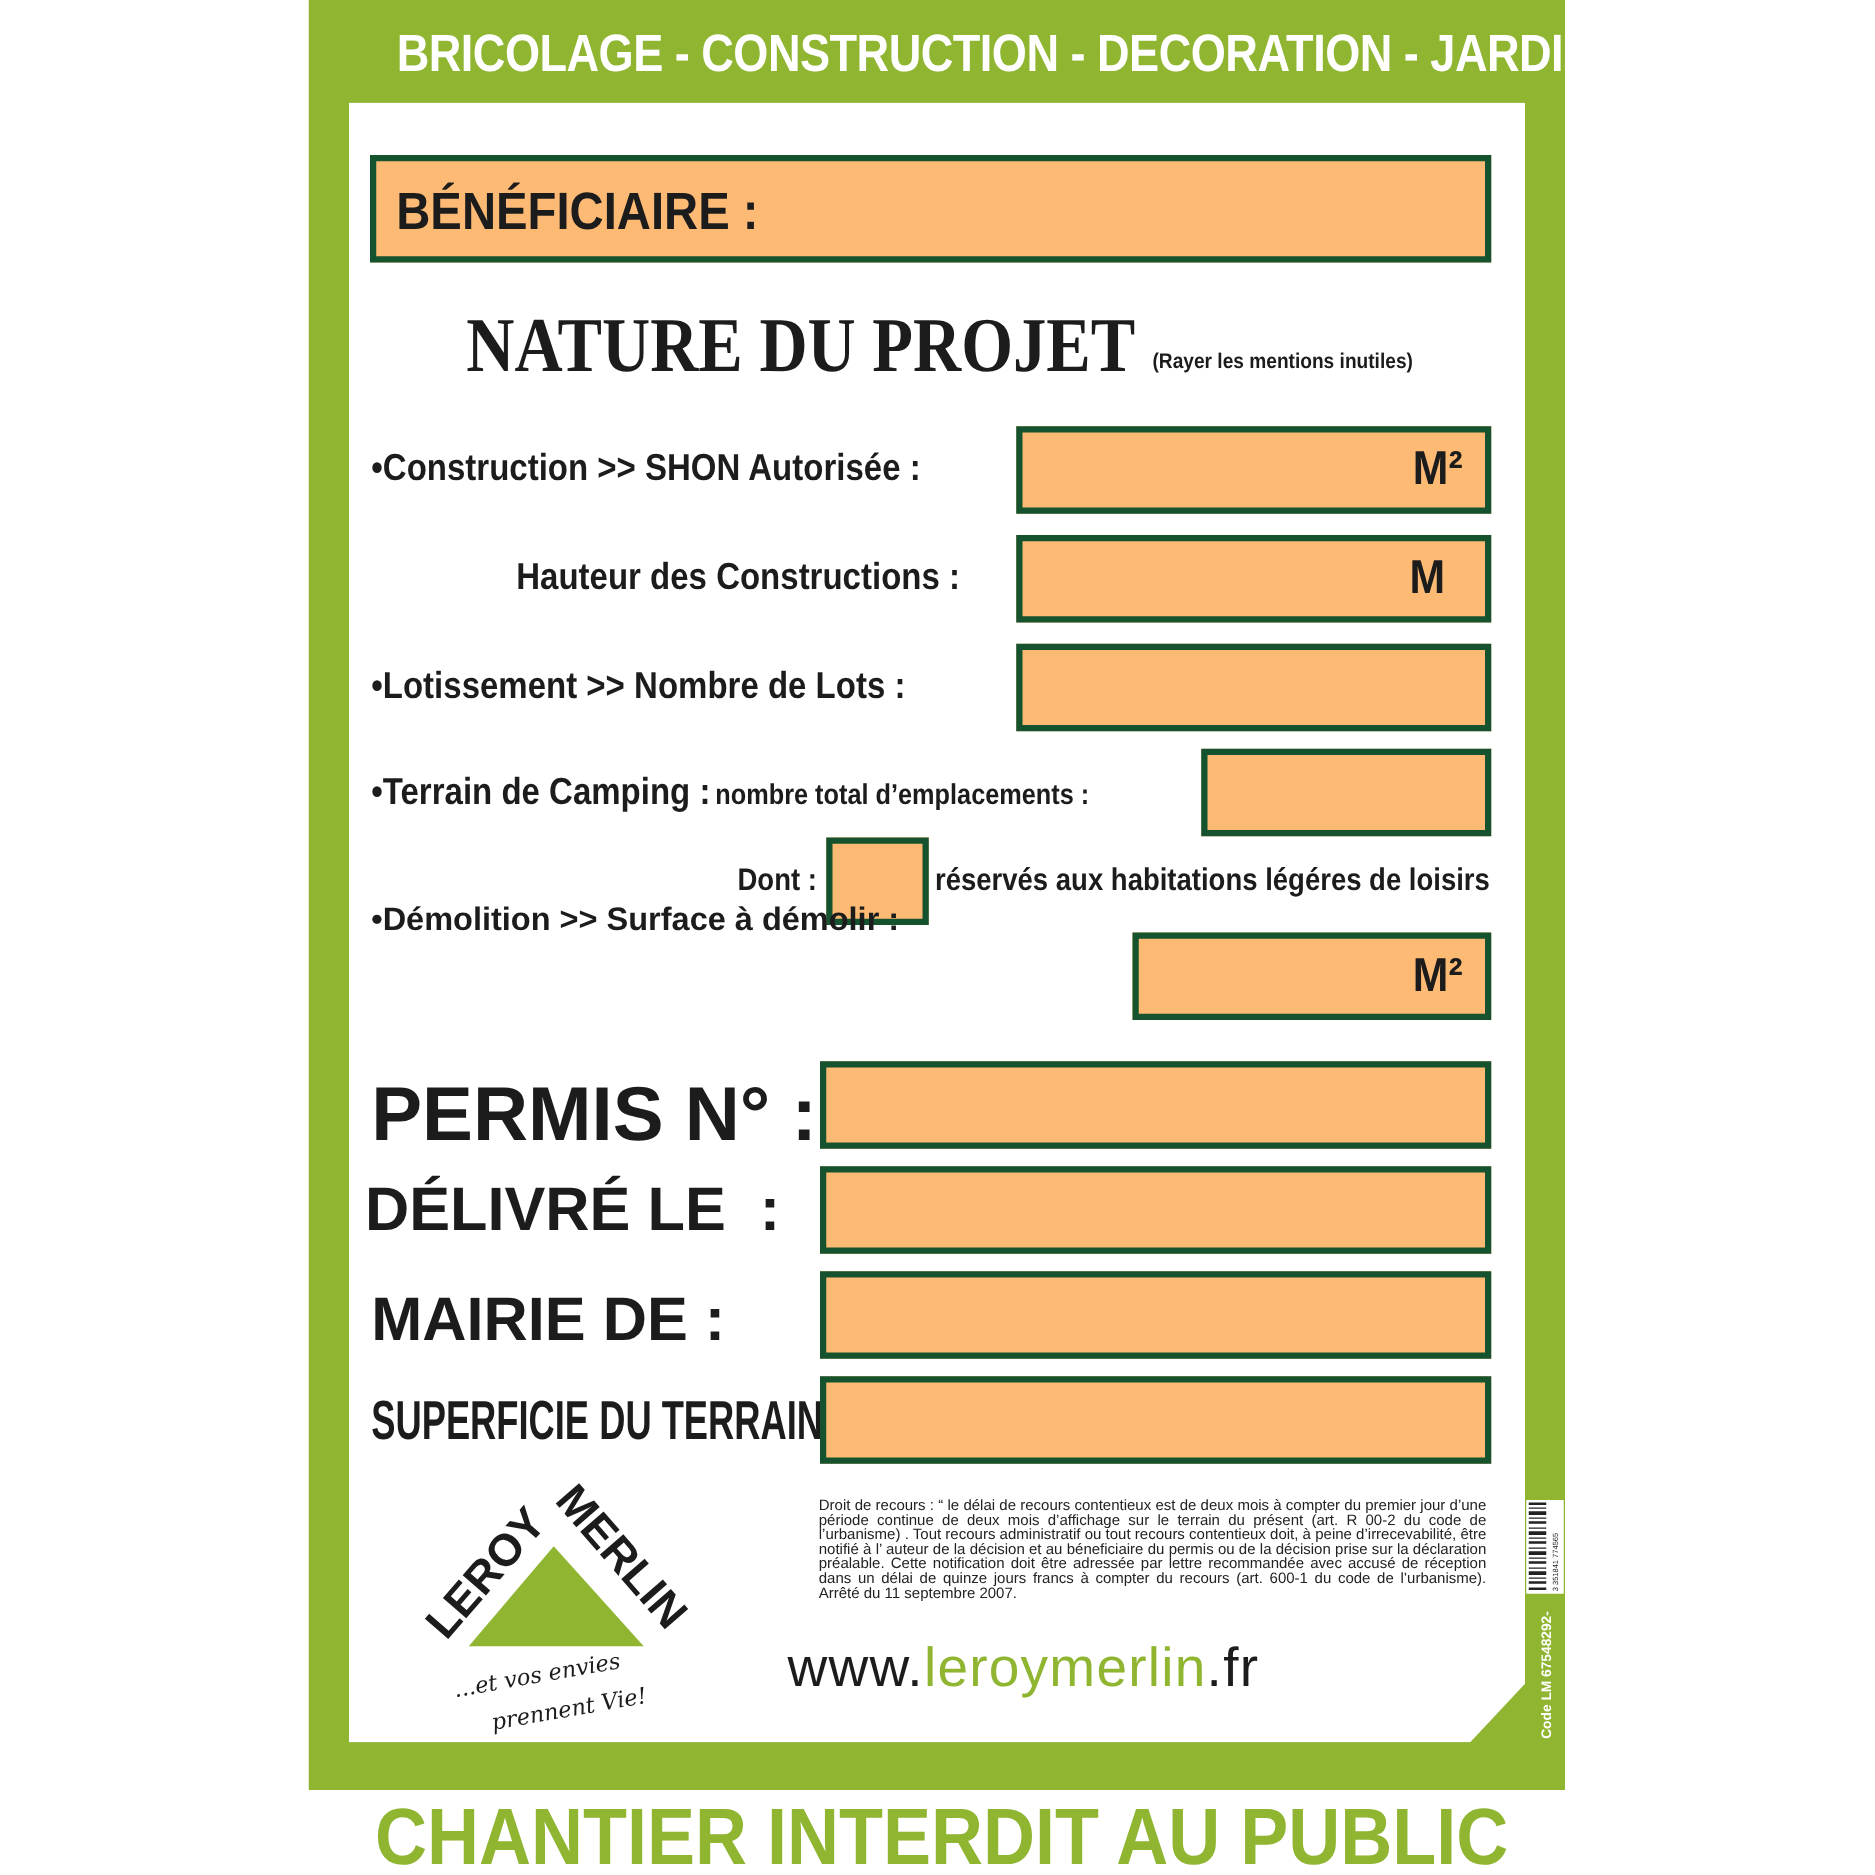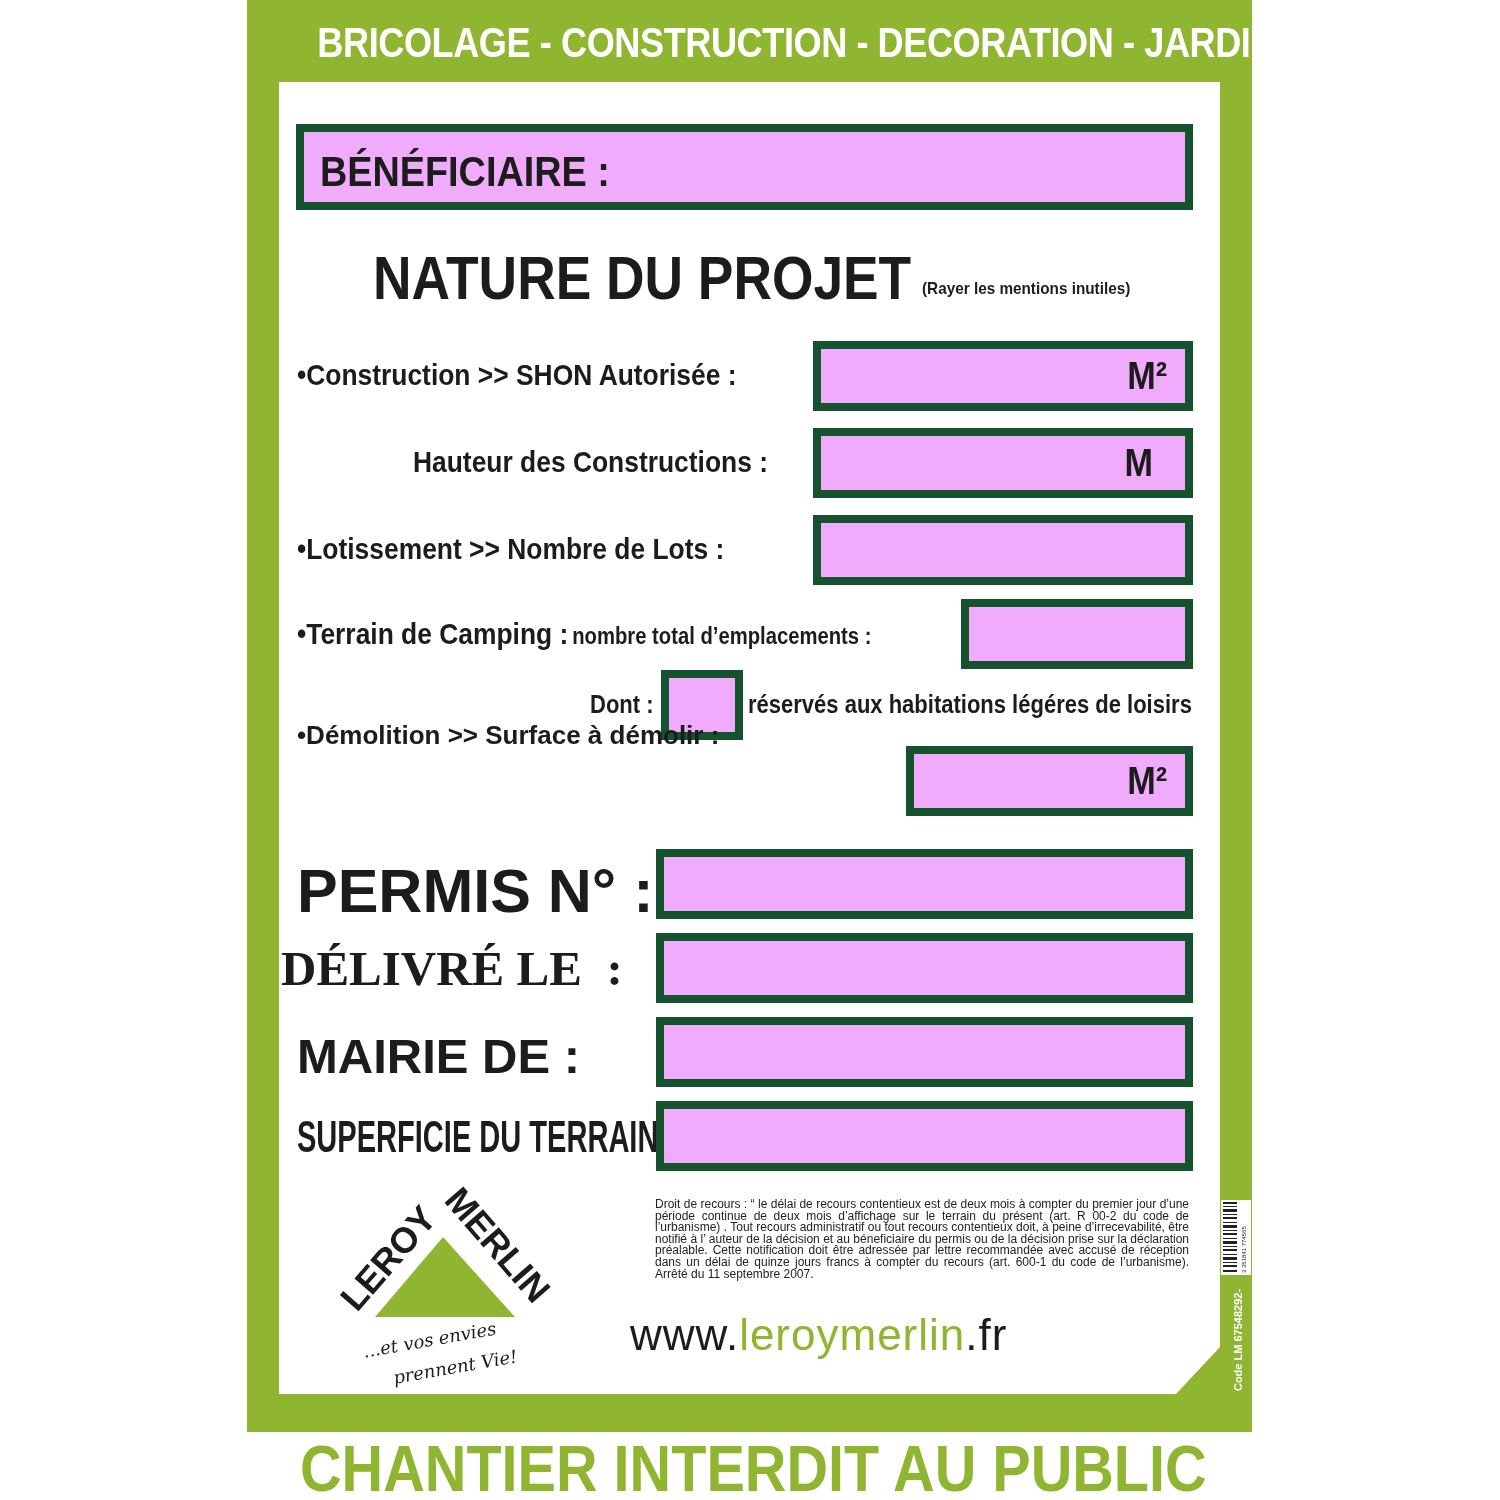--- a/index.html
+++ b/index.html
@@ -6,21 +6,21 @@
   body { width:1500px; height:1500px; background:#ffffff; position:relative; overflow:hidden;
          font-family:"Liberation Sans", sans-serif; color:#1a1a1a; }
   .abs { position:absolute; }
   .green-frame { left:247px; top:0; width:1005px; height:1432px; background:#8fb531; }
   .top-banner { left:247px; top:12px; width:1005px; height:62px; text-align:center; color:#fff;
     font-weight:bold; font-size:42px; line-height:62px; letter-spacing:-0.5px; transform:scaleX(0.86); transform-origin:center; white-space:nowrap; }
   .inner { left:279px; top:82px; width:941px; height:1312px; background:#fff;
     clip-path: polygon(0 0, 100% 0, 100% 1265px, 897px 100%, 0 100%); }
   .label { position:absolute; font-weight:bold; white-space:nowrap; color:#1c1c1c; }
   .cond { display:inline-block; transform-origin:left center; }
-  .box { position:absolute; border:8px solid #14532d; background:#f0abfc; box-sizing:border-box; }
+  .box { position:absolute; border:5px solid #14532d; background:#fdba74; box-sizing:border-box; }
   .unit { position:absolute; right:16px; top:50%; transform:translateY(-50%) scaleX(0.9); font-weight:bold; font-size:38px; color:#1c1c1c; }
   .legal { left:655px; top:1199px; width:534px; font-size:12px; line-height:11.6px; text-align:justify; color:#222; }
   .url { left:630px; top:1310px; font-weight:normal; font-size:44px; letter-spacing:1px; color:#1c1c1c; white-space:nowrap; }
   .url .accent { color:#8fb531; }
   .bottom-banner { left:250px; top:1438px; width:1000px; height:62px; color:#8fb531; font-weight:bold;
     font-size:64px; line-height:62px; text-align:center; white-space:nowrap; transform:scaleX(0.9); transform-origin:center; }
   .side-code { left:1226px; top:1270px; width:24px; height:140px; }
   .side-code span { position:absolute; left:50%; top:50%; transform:translate(-50%,-50%) rotate(-90deg); color:#fff; font-weight:bold; font-size:11px; white-space:nowrap; }
   .barcode { left:1221px; top:1200px; width:30px; height:75px; background:#fff; }
   .logo { left:335px; top:1185px; width:240px; height:210px; }
@@ -30,21 +30,21 @@
 
 <div class="abs green-frame"></div>
 <div class="abs top-banner">BRICOLAGE - CONSTRUCTION - DECORATION - JARDINAGE</div>
 
 <div class="abs inner"></div>
 
 <div class="box" style="left:296px;top:124px;width:897px;height:86px;">
   <span class="label" style="left:16px;top:16px;font-size:42px;transform:scaleX(0.9);transform-origin:left;">BÉNÉFICIAIRE :</span>
 </div>
 
-<div class="label" style="left:373px;top:242px;">
+<div class="label" style="left:373px;top:242px;font-family:Liberation Serif, serif;">
   <span class="cond" style="font-size:62px;transform:scaleX(0.86);">NATURE DU PROJET</span>
 </div>
 <div class="label" style="left:922px;top:279px;font-size:17px;transform:scaleX(0.9);transform-origin:left;">(Rayer les mentions inutiles)</div>
 
 <div class="label" style="left:297px;top:358px;font-size:30px;transform:scaleX(0.88);transform-origin:left;">•Construction &gt;&gt; SHON Autorisée :</div>
 <div class="box" style="left:813px;top:341px;width:380px;height:70px;">
   <span class="unit">M²</span>
 </div>
 
 <div class="label" style="left:413px;top:445px;font-size:30px;transform:scaleX(0.88);transform-origin:left;">Hauteur des Constructions :</div>
@@ -66,21 +66,21 @@
 <div class="label" style="left:748px;top:690px;font-size:25px;transform:scaleX(0.88);transform-origin:left;">réservés aux habitations légéres de loisirs</div>
 
 <div class="label" style="left:297px;top:720px;font-size:26px;">•Démolition &gt;&gt; Surface à démolir :</div>
 <div class="box" style="left:906px;top:746px;width:287px;height:70px;">
   <span class="unit">M²</span>
 </div>
 
 <div class="label" style="left:297px;top:856px;font-size:61px;">PERMIS N° :</div>
 <div class="box" style="left:656px;top:849px;width:537px;height:70px;"></div>
 
-<div class="label" style="left:281px;top:940px;font-size:49px;white-space:pre;font-family:Liberation Serif, serif;">DÉLIVRÉ LE  :</div>
+<div class="label" style="left:292px;top:940px;font-size:49px;white-space:pre;">DÉLIVRÉ LE  :</div>
 <div class="box" style="left:656px;top:933px;width:537px;height:70px;"></div>
 
 <div class="label" style="left:297px;top:1028px;font-size:49px;text-align:right;">MAIRIE DE :</div>
 <div class="box" style="left:656px;top:1017px;width:537px;height:70px;"></div>
 
 <div class="label" style="left:297px;top:1112px;font-size:44px;transform:scaleX(0.66);transform-origin:left;">SUPERFICIE DU TERRAIN :</div>
 <div class="box" style="left:656px;top:1101px;width:537px;height:70px;"></div>
 
 <div class="abs legal">Droit de recours : “ le délai de recours contentieux est de deux mois à compter du premier jour d’une période continue de deux mois d’affichage sur le terrain du présent (art. R 00-2 du code de l’urbanisme)   . Tout recours administratif ou tout recours contentieux doit, à peine d’irrecevabilité, être notifié à l’ auteur de la décision et au béneficiaire du permis ou de la décision prise sur la déclaration préalable. Cette notification doit être adressée par lettre recommandée avec accusé de réception dans un délai de quinze jours francs à compter du recours (art. 600-1 du code de l’urbanisme). Arrêté du 11 septembre 2007.</div>
 

